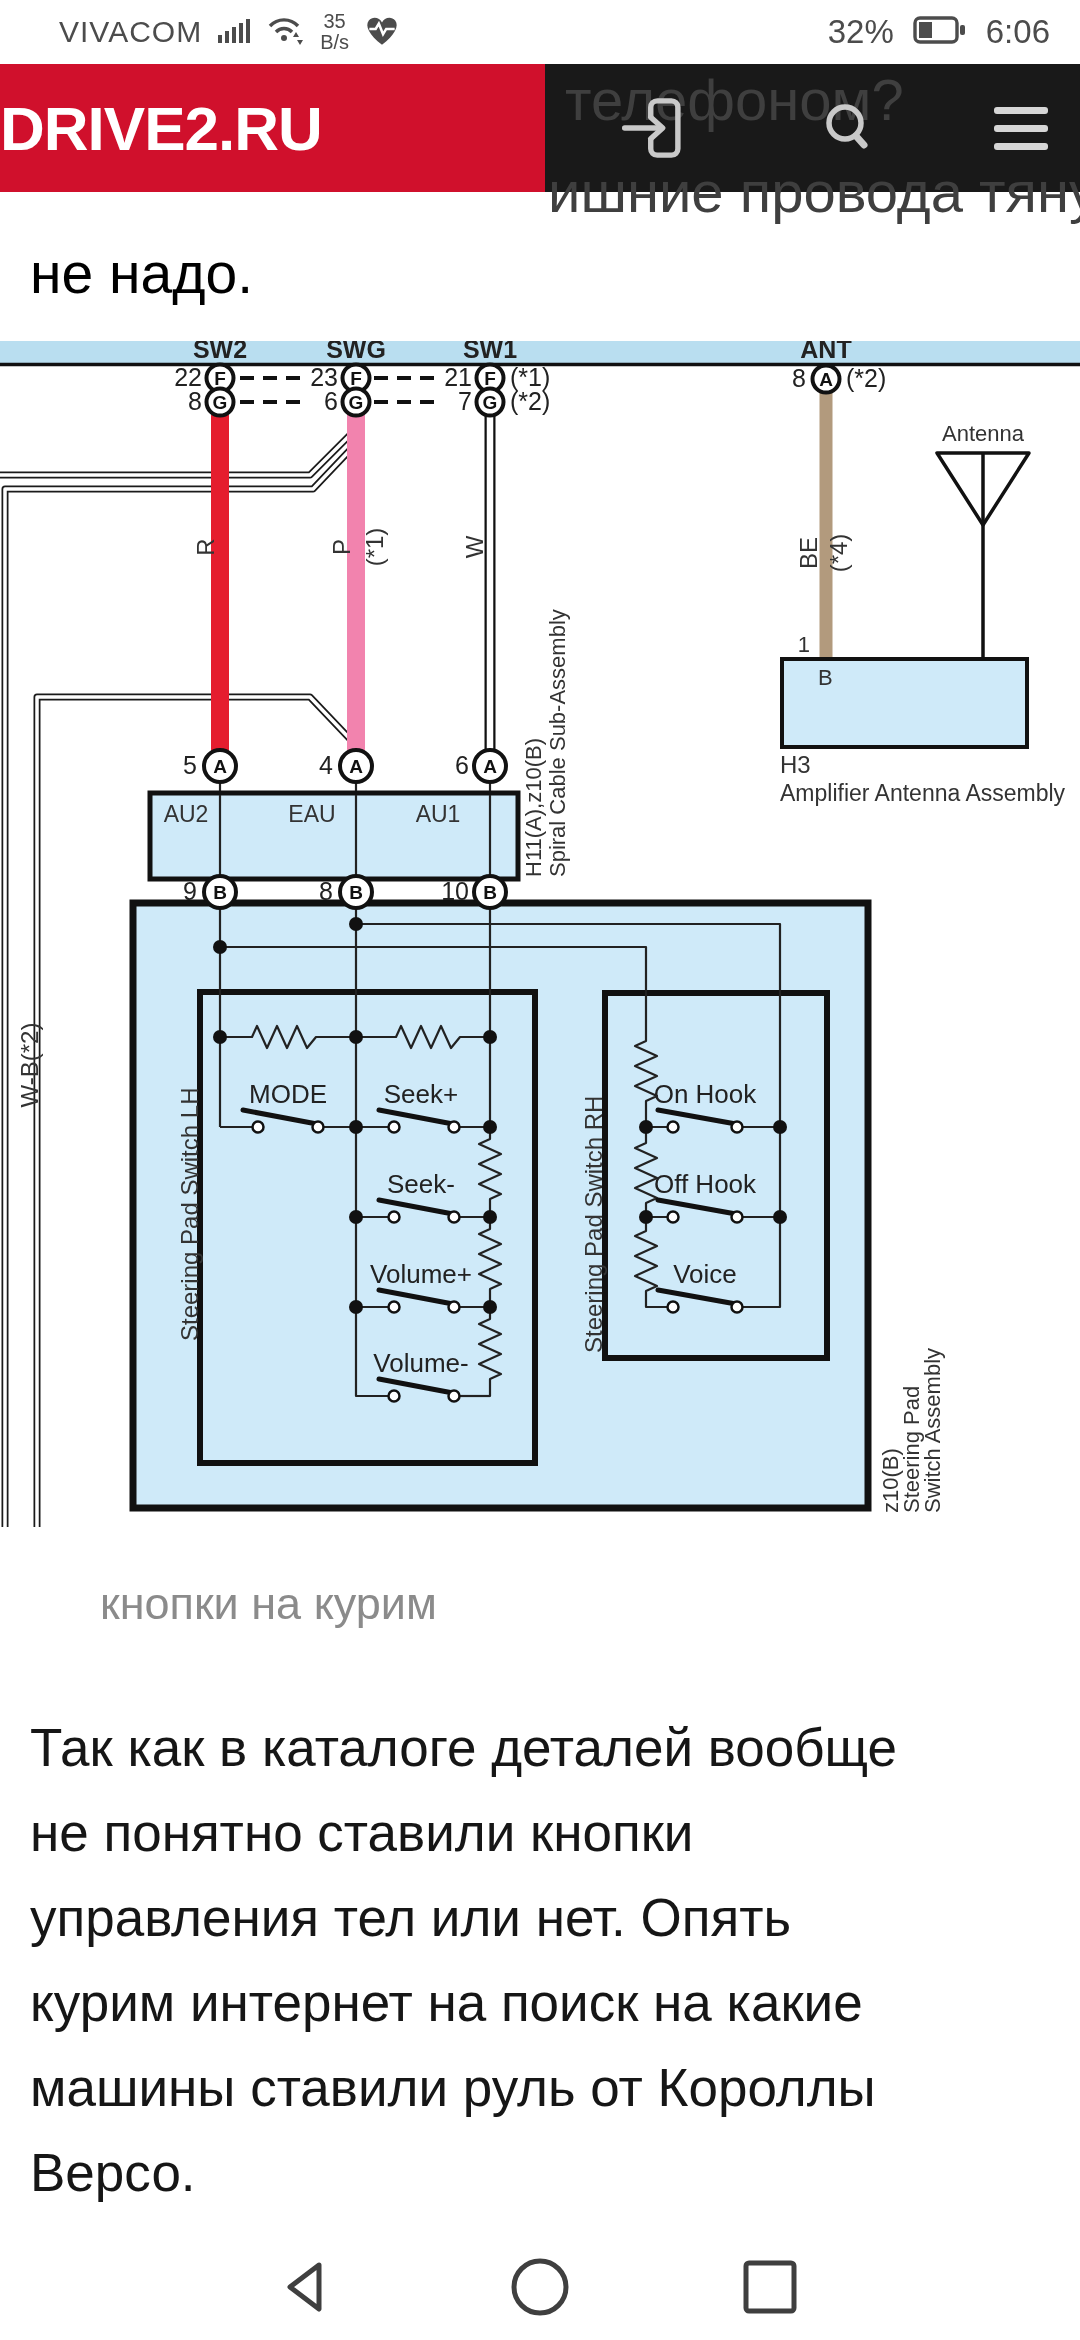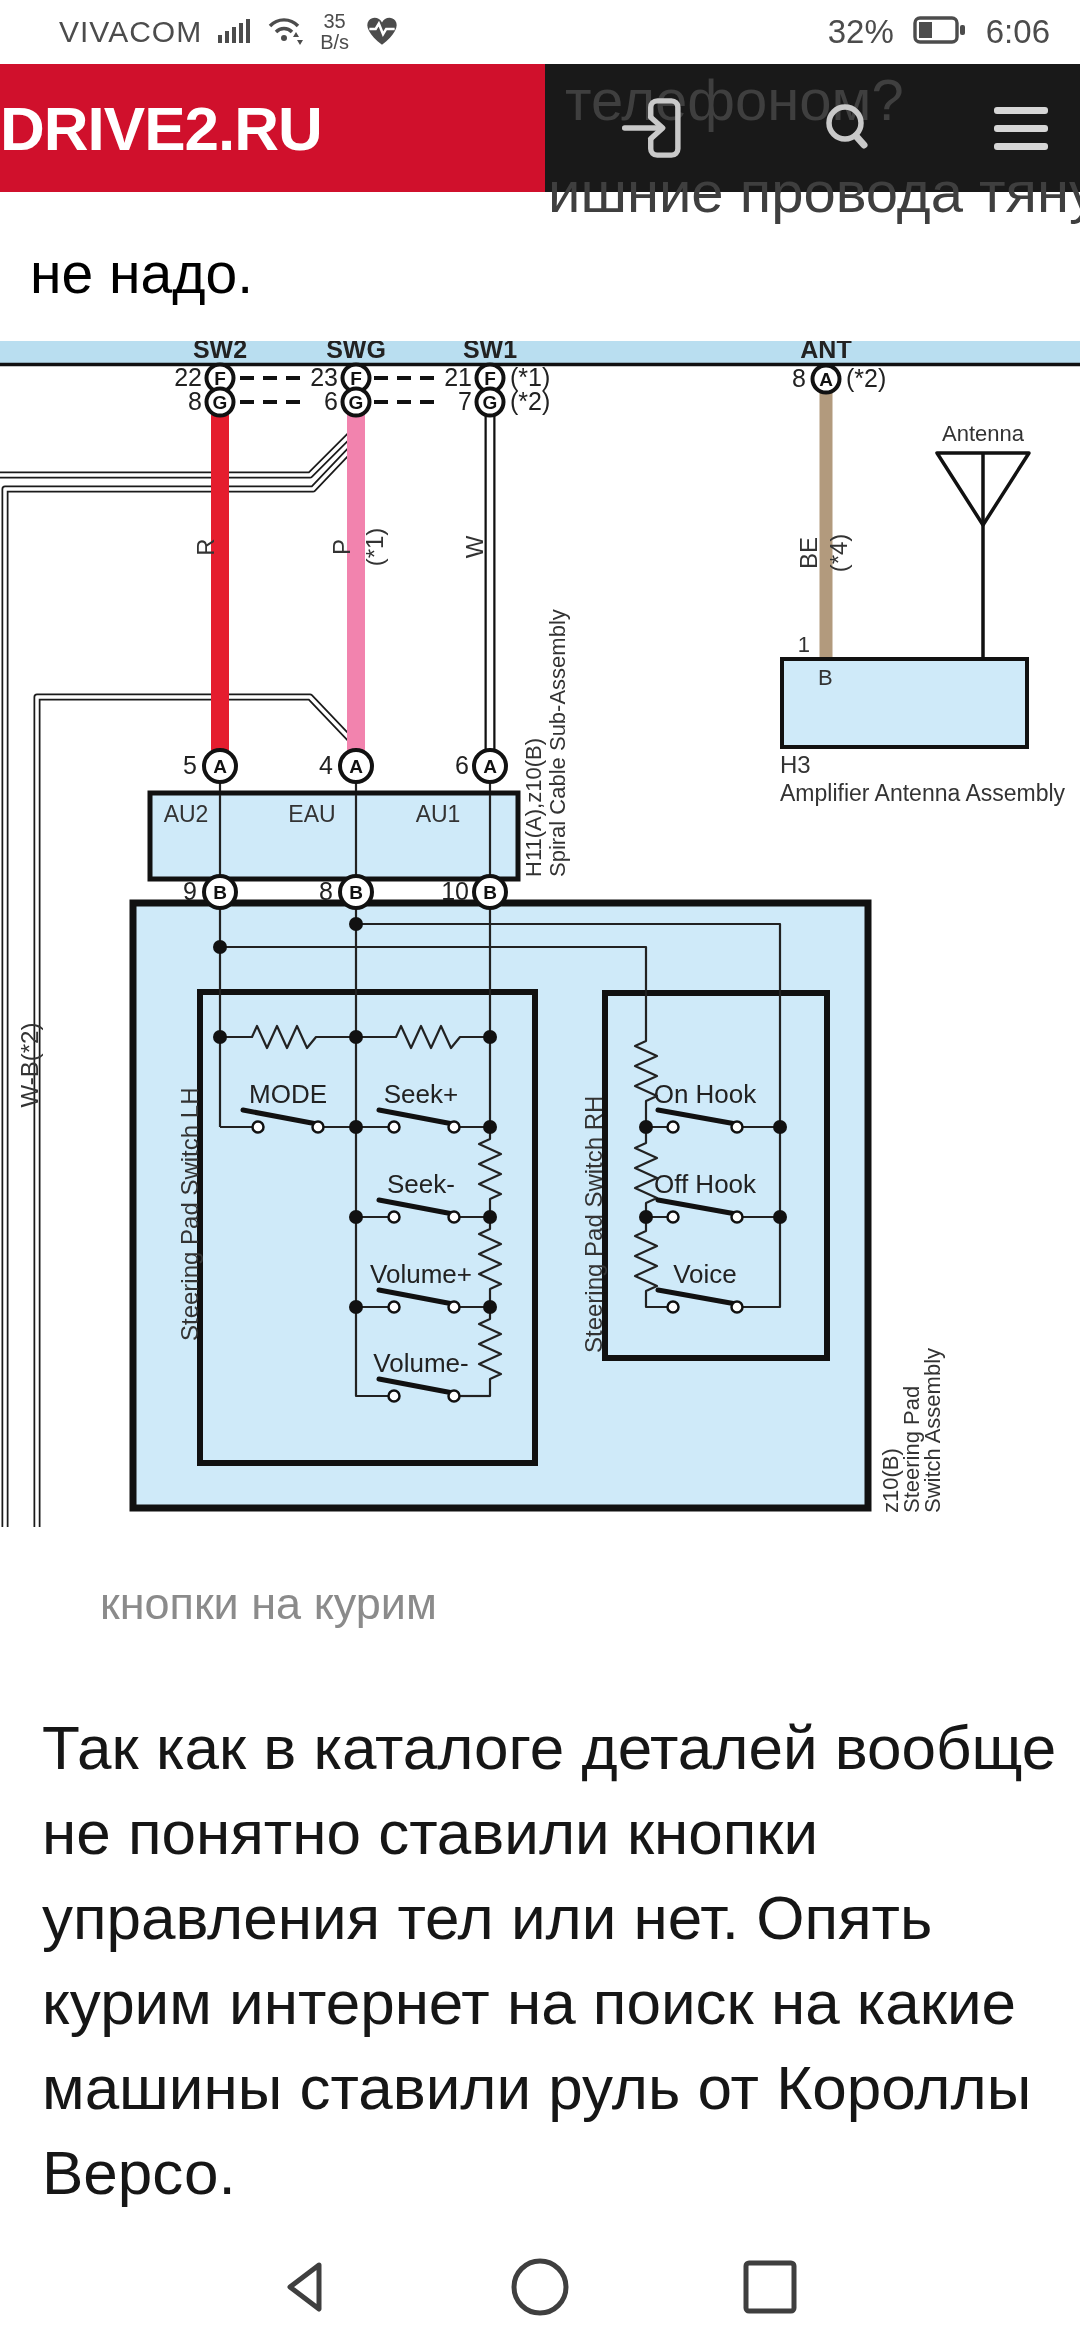--- a/index.html
+++ b/index.html
@@ -17,21 +17,21 @@
   .hdr-ghost{position:absolute;color:#3f3f3f;font-size:58px;white-space:nowrap;z-index:1;}
   .ghost-top{left:565px;top:2px;}
   .ghost-bottom{left:548px;top:94px;}
   .logo{position:absolute;left:0;top:0;width:545px;height:128px;background:#d0102c;z-index:2;
         display:flex;align-items:center;}
   .logo span{color:#fff;font-size:62px;font-weight:800;letter-spacing:-1px;}
   .hdr-icon{position:absolute;top:0;height:128px;display:flex;align-items:center;z-index:3;}
   
   .intro{position:absolute;left:30px;top:240px;font-size:57px;color:#000000;}
   .caption{position:absolute;left:100px;top:1578px;font-size:45px;color:#8b8b8b;}
-  .bodytext{position:absolute;left:30px;top:1705px;width:1030px;font-size:62px;line-height:85px;color:#161616;margin-left:12px;}
+  .bodytext{position:absolute;left:30px;top:1705px;width:1030px;font-size:53px;line-height:85px;color:#161616;}
   
   .diagram{position:absolute;left:0;top:341px;width:928px;height:1204px;}
   .diagram svg{display:block;}
   text{font-family:"Liberation Sans",sans-serif;}
   
   .navbar{position:absolute;left:0;top:2212px;width:1080px;height:128px;background:#fff;}
   .nav-btn{position:absolute;top:30px;width:90px;height:90px;display:flex;align-items:center;justify-content:center;}
 </style>
 </head>
 <body>

